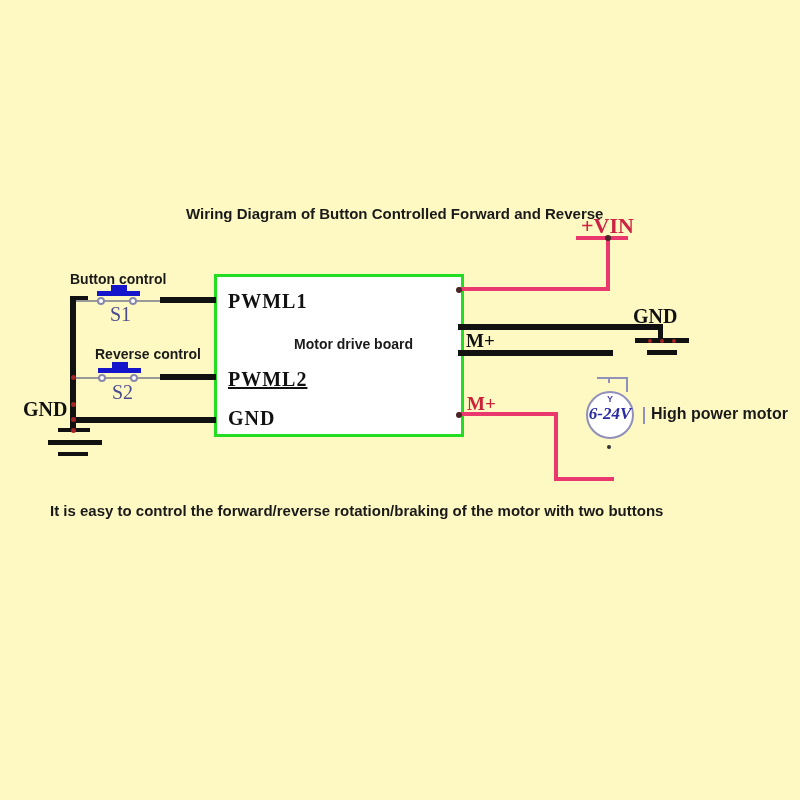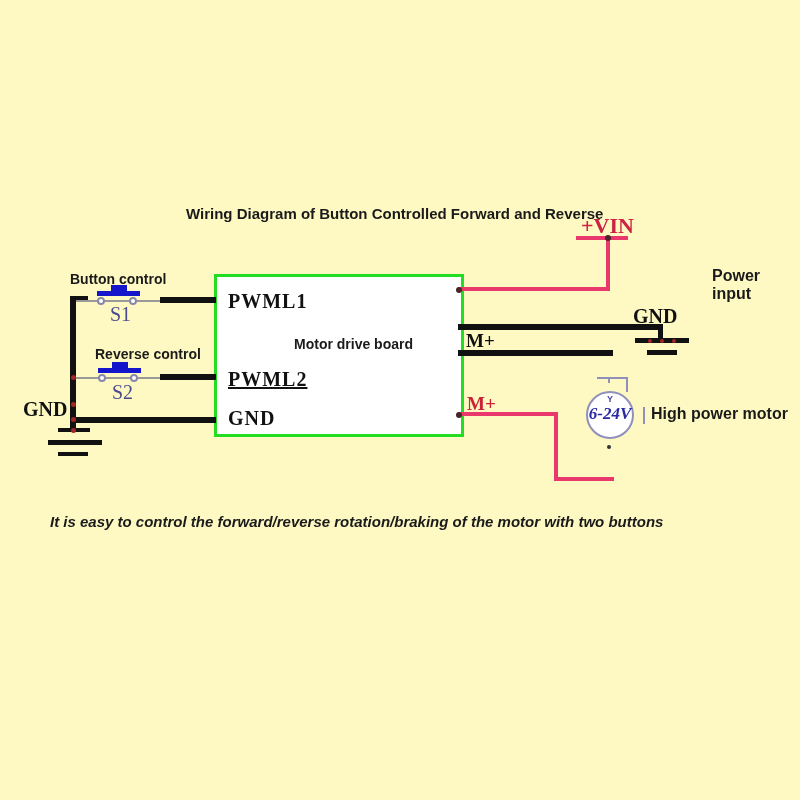--- a/index.html
+++ b/index.html
@@ -78,21 +78,20 @@
   <div class="abs dot dot-red" style="left:71px;top:402px;width:5px;height:5px;"></div>
   <div class="abs dot dot-red" style="left:71px;top:417px;width:5px;height:5px;"></div>
   <div class="abs dot dot-red" style="left:71px;top:428px;width:5px;height:5px;"></div>
 
   <div class="abs vin" style="left:581px;top:213px;">+VIN</div>
   <div class="abs pink" style="left:576px;top:236px;width:52px;height:4px;"></div>
   <div class="abs pink" style="left:606px;top:236px;width:4px;height:55px;"></div>
   <div class="abs pink" style="left:458px;top:287px;width:152px;height:4px;"></div>
   <div class="abs dot dot-dark" style="left:605px;top:235px;width:6px;height:6px;"></div>
   <div class="abs dot dot-dark" style="left:456px;top:287px;width:6px;height:6px;"></div>
-  <div class="abs sans-bold pwr-in" style="left:712px;top:267px;">Power input</div>
 
   <div class="abs wire" style="left:458px;top:324px;width:205px;height:6px;"></div>
   <div class="abs wire" style="left:658px;top:324px;width:5px;height:16px;"></div>
   <div class="abs serif-bold gnd-label" style="left:633px;top:305px;">GND</div>
   <div class="abs wire" style="left:635px;top:338px;width:54px;height:5px;"></div>
   <div class="abs wire" style="left:647px;top:350px;width:30px;height:5px;"></div>
   <div class="abs dot dot-red" style="left:648px;top:339px;width:4px;height:4px;"></div>
   <div class="abs dot dot-red" style="left:660px;top:339px;width:4px;height:4px;"></div>
   <div class="abs dot dot-red" style="left:672px;top:339px;width:4px;height:4px;"></div>
 
@@ -108,15 +107,15 @@
   <div class="abs mblue" style="left:597px;top:377px;width:31px;height:2px;"></div>
   <div class="abs mblue" style="left:608px;top:377px;width:2px;height:6px;"></div>
   <div class="abs mblue" style="left:626px;top:377px;width:2px;height:15px;"></div>
   <div class="abs motor-circle" style="left:586px;top:391px;"></div>
   <div class="abs caret" style="left:607px;top:394px;">Y</div>
   <div class="abs motor-v" style="left:584px;top:404px;width:52px;text-align:center;font-style:italic;">6-24V</div>
   <div class="abs dot" style="left:607px;top:445px;width:4px;height:4px;background:#333;"></div>
   <div class="abs mblue" style="left:643px;top:407px;width:2px;height:17px;"></div>
   <div class="abs sans-bold hpm" style="left:651px;top:405px;">High power motor</div>
 
-  <div class="abs sans-bold caption" style="left:50px;top:513px;font-style:italic;">It is easy to control the forward/reverse rotation/braking of the motor with two buttons</div>
+  <div class="abs sans-bold caption" style="left:50px;top:502px;">It is easy to control the forward/reverse rotation/braking of the motor with two buttons</div>
 
 </div>
 
 </body></html>

